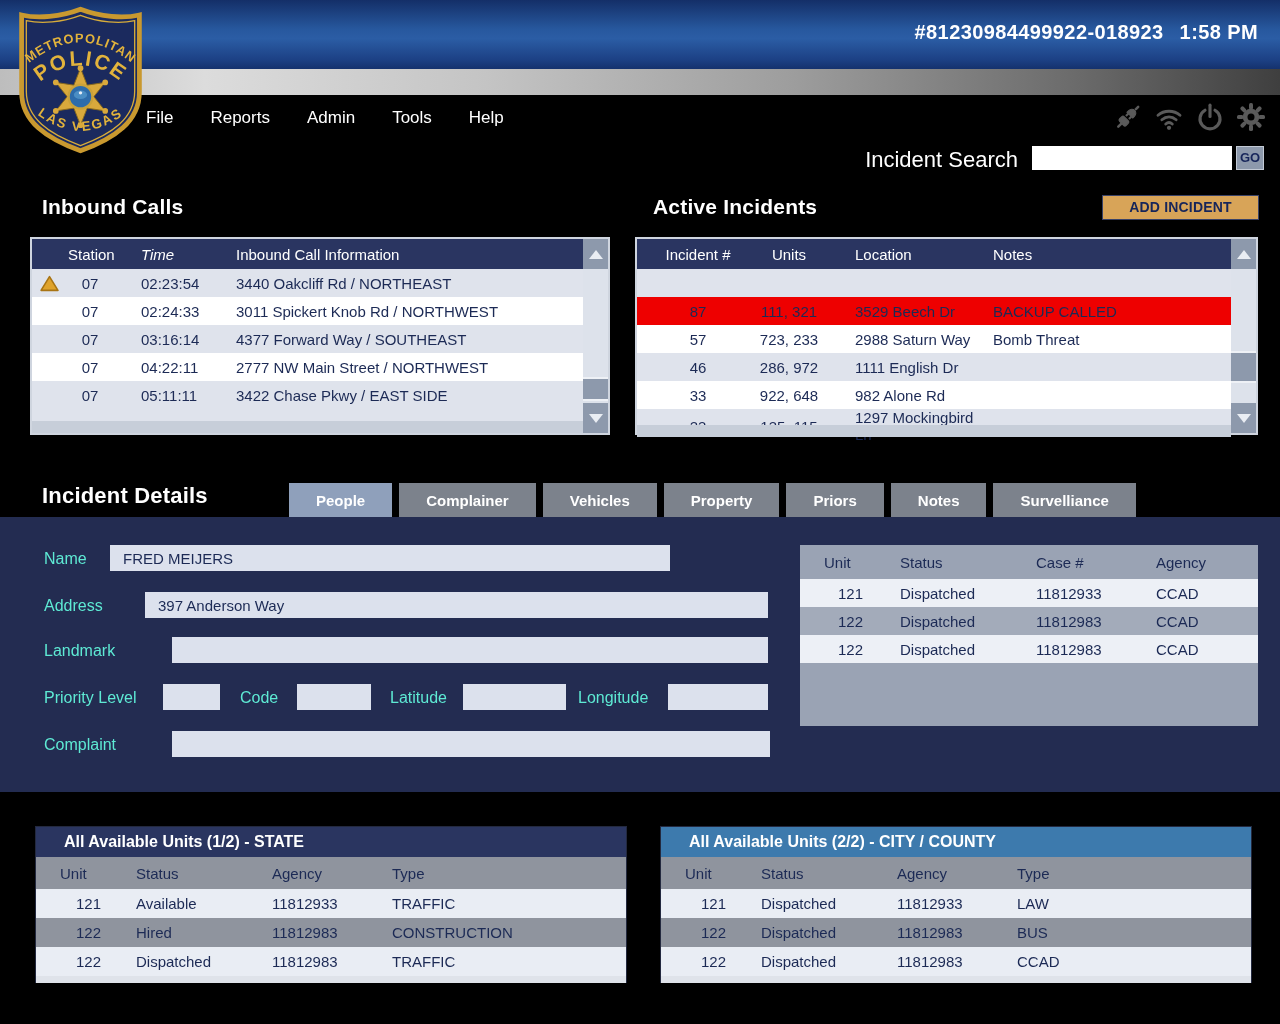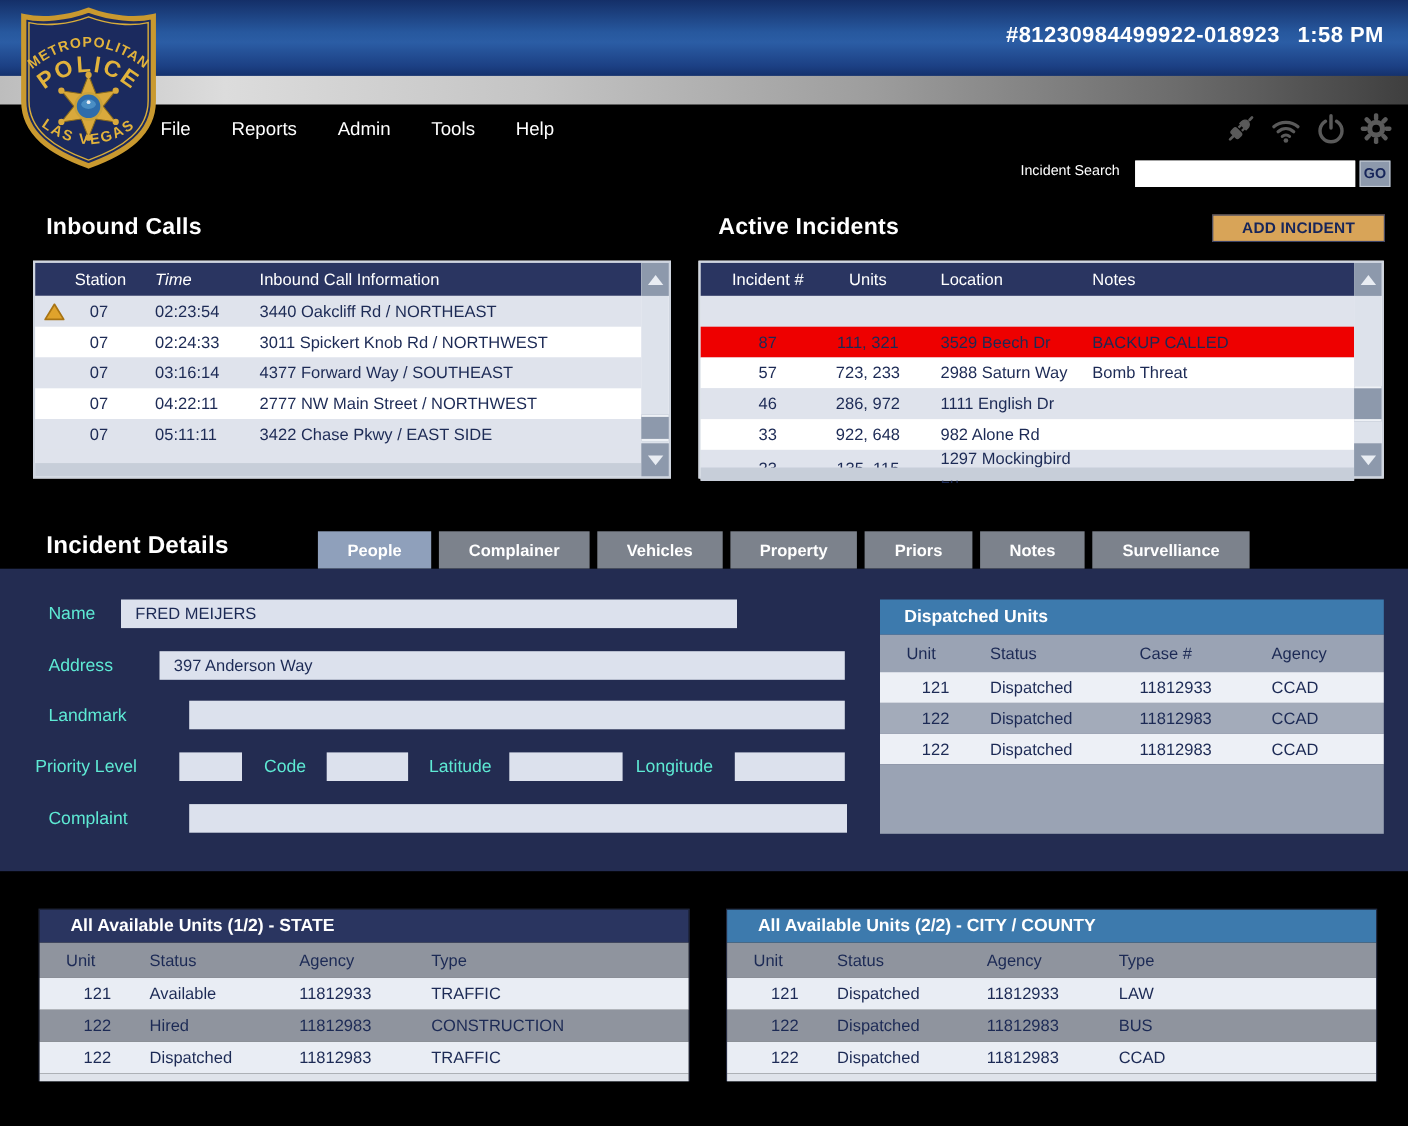--- a/index.html
+++ b/index.html
@@ -26,21 +26,21 @@
   .badge { position:absolute; left:14px; top:6px; width:133px; height:149px; z-index:20; }
 
   
   .menubar { position:absolute; left:0; top:95px; width:1280px; height:46px; }
   .menu-items { position:absolute; left:146px; top:0; height:46px; display:flex; gap:37px; align-items:center; }
   .menu-item { color:#fff; font-size:17px; cursor:default; }
   .menu-icons { position:absolute; right:14px; top:7px; display:flex; gap:11px; align-items:center; }
   .micon { width:30px; height:30px; }
 
   
-  .search-label { position:absolute; right:262px; top:147px; color:#fff; font-size:13px; }
+  .search-label { position:absolute; right:262px; top:147px; color:#fff; font-size:22px; }
   .search-input {
     position:absolute; right:48px; top:146px; width:200px; height:24px;
     background:#fff; border:1px solid #fff; font-size:14px; padding:0 6px; color:#1c2a55;
   }
   .go-btn {
     position:absolute; right:16px; top:146px; width:28px; height:24px;
     background:#8d99ac; border:1px solid #c3cad5; color:#16255a;
     font-size:13px; font-weight:bold; text-align:center; line-height:22px; cursor:pointer;
   }
 
@@ -404,34 +404,33 @@
 
     <div class="flabel" style="left:44px;top:33px;">Name</div>
     <input class="finput" style="left: 110px; top: 28px; width: 560px;" type="text" value="FRED MEIJERS">
 
     <div class="flabel" style="left:44px;top:80px;">Address</div>
     <input class="finput" style="left: 145px; top: 75px; width: 623px;" type="text" value="397 Anderson Way">
 
     <div class="flabel" style="left:44px;top:125px;">Landmark</div>
     <input class="finput" style="left: 172px; top: 120px; width: 596px;" type="text" value="">
 
-    <div class="flabel" style="left:32px;top:172px;">Priority Level</div>
+    <div class="flabel" style="left:44px;top:172px;">Priority Level</div>
     <input class="finput" style="left: 163px; top: 167px; width: 57px;" type="text" value="">
     <div class="flabel" style="left:240px;top:172px;">Code</div>
     <input class="finput" style="left: 297px; top: 167px; width: 74px;" type="text" value="">
     <div class="flabel" style="left:390px;top:172px;">Latitude</div>
     <input class="finput" style="left: 463px; top: 167px; width: 103px;" type="text" value="">
     <div class="flabel" style="left:578px;top:172px;">Longitude</div>
     <input class="finput" style="left: 668px; top: 167px; width: 100px;" type="text" value="">
 
     <div class="flabel" style="left:44px;top:219px;">Complaint</div>
     <input class="finput" style="left: 172px; top: 214px; width: 598px;" type="text" value="">
 
     <div class="dpanel">
-      <div class="dtitle">Dispatched Units</div>
       <div class="dhead g-disp">
         <span class="cell hfirst">Unit</span>
         <span class="cell">Status</span>
         <span class="cell">Case #</span>
         <span class="cell">Agency</span>
       </div>
       <div class="drows">
 
           <div class="trow g-disp">
             <span class="cell cfirst">121</span>

